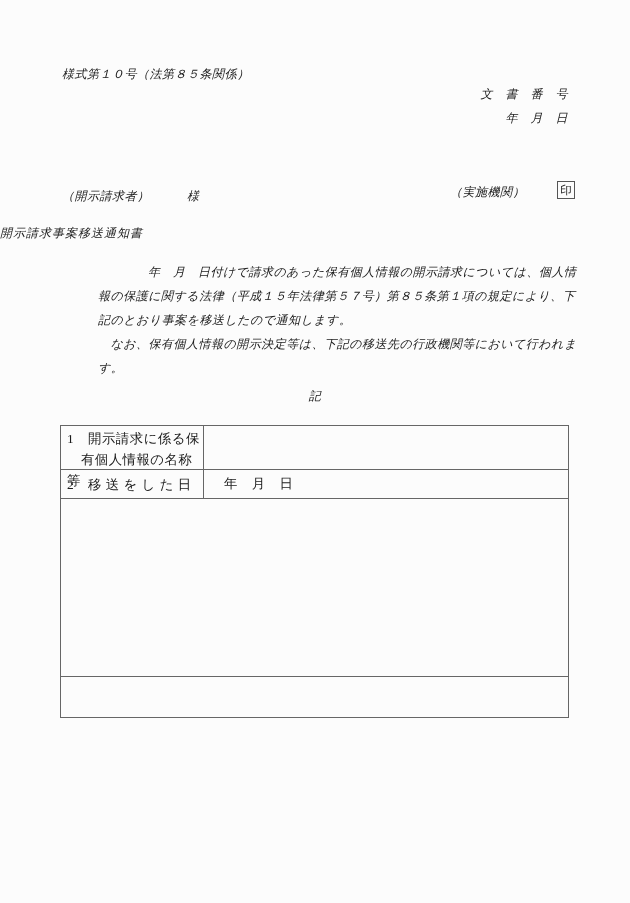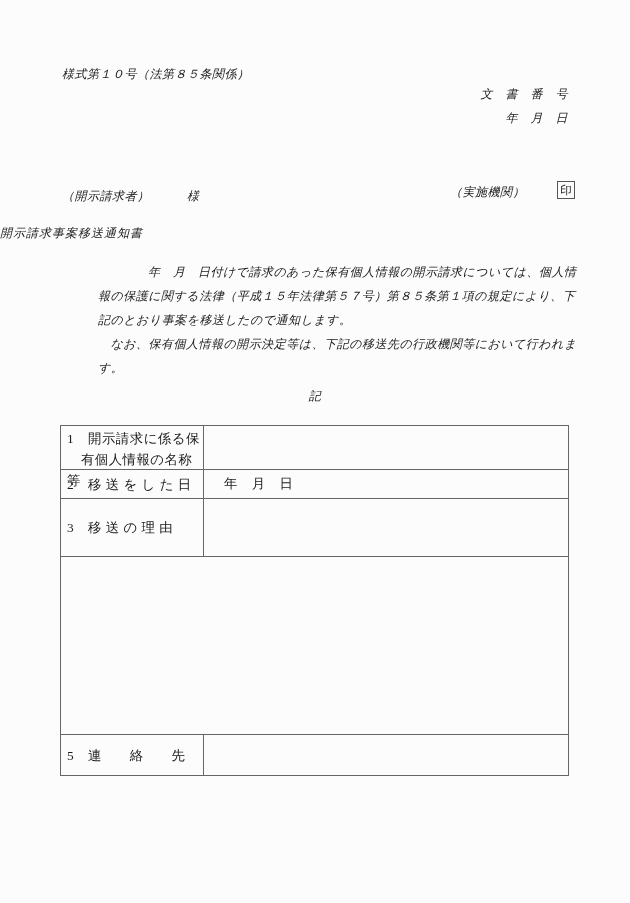--- a/index.html
+++ b/index.html
@@ -111,25 +111,20 @@
     <div class="tcell-label v-top">1　開示請求に係る保
 　有個人情報の名称等</div>
     <div class="tcell-value v-top"></div>
   </div>
 
   <div class="trow row-2">
     <div class="tcell-label v-center">2　移 送 を し た 日</div>
     <div class="tcell-value v-center">　年　月　日</div>
   </div>
 
-  <div class="trow row-3">
-    <div class="tcell-label v-center">3　移 送 の 理 由</div>
-    <div class="tcell-value v-center"></div>
-  </div>
 
   <div class="trow row-4">
   </div>
 
   <div class="trow row-5">
-    <div class="tcell-label v-center">5　連　　絡　　先</div>
   </div>
 
 </div>
 
 </body></html>

